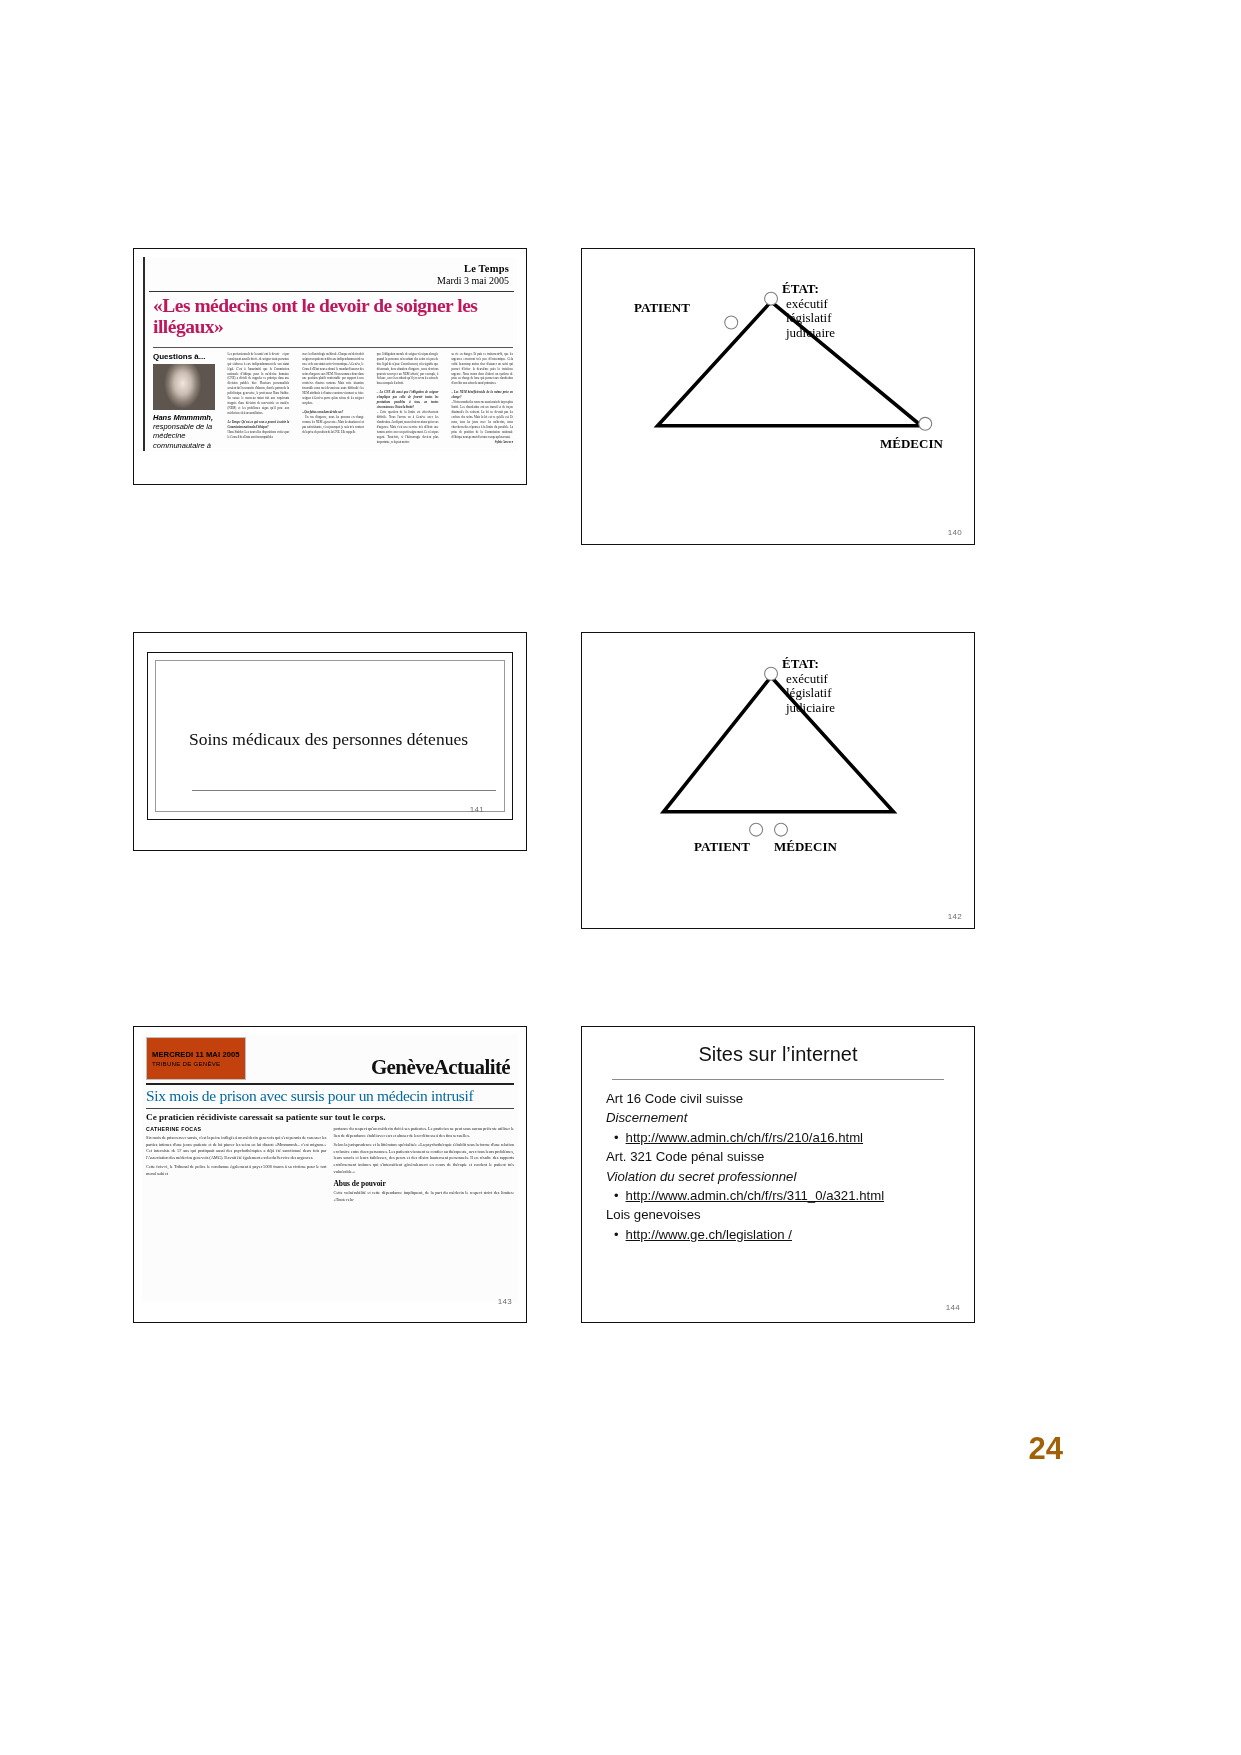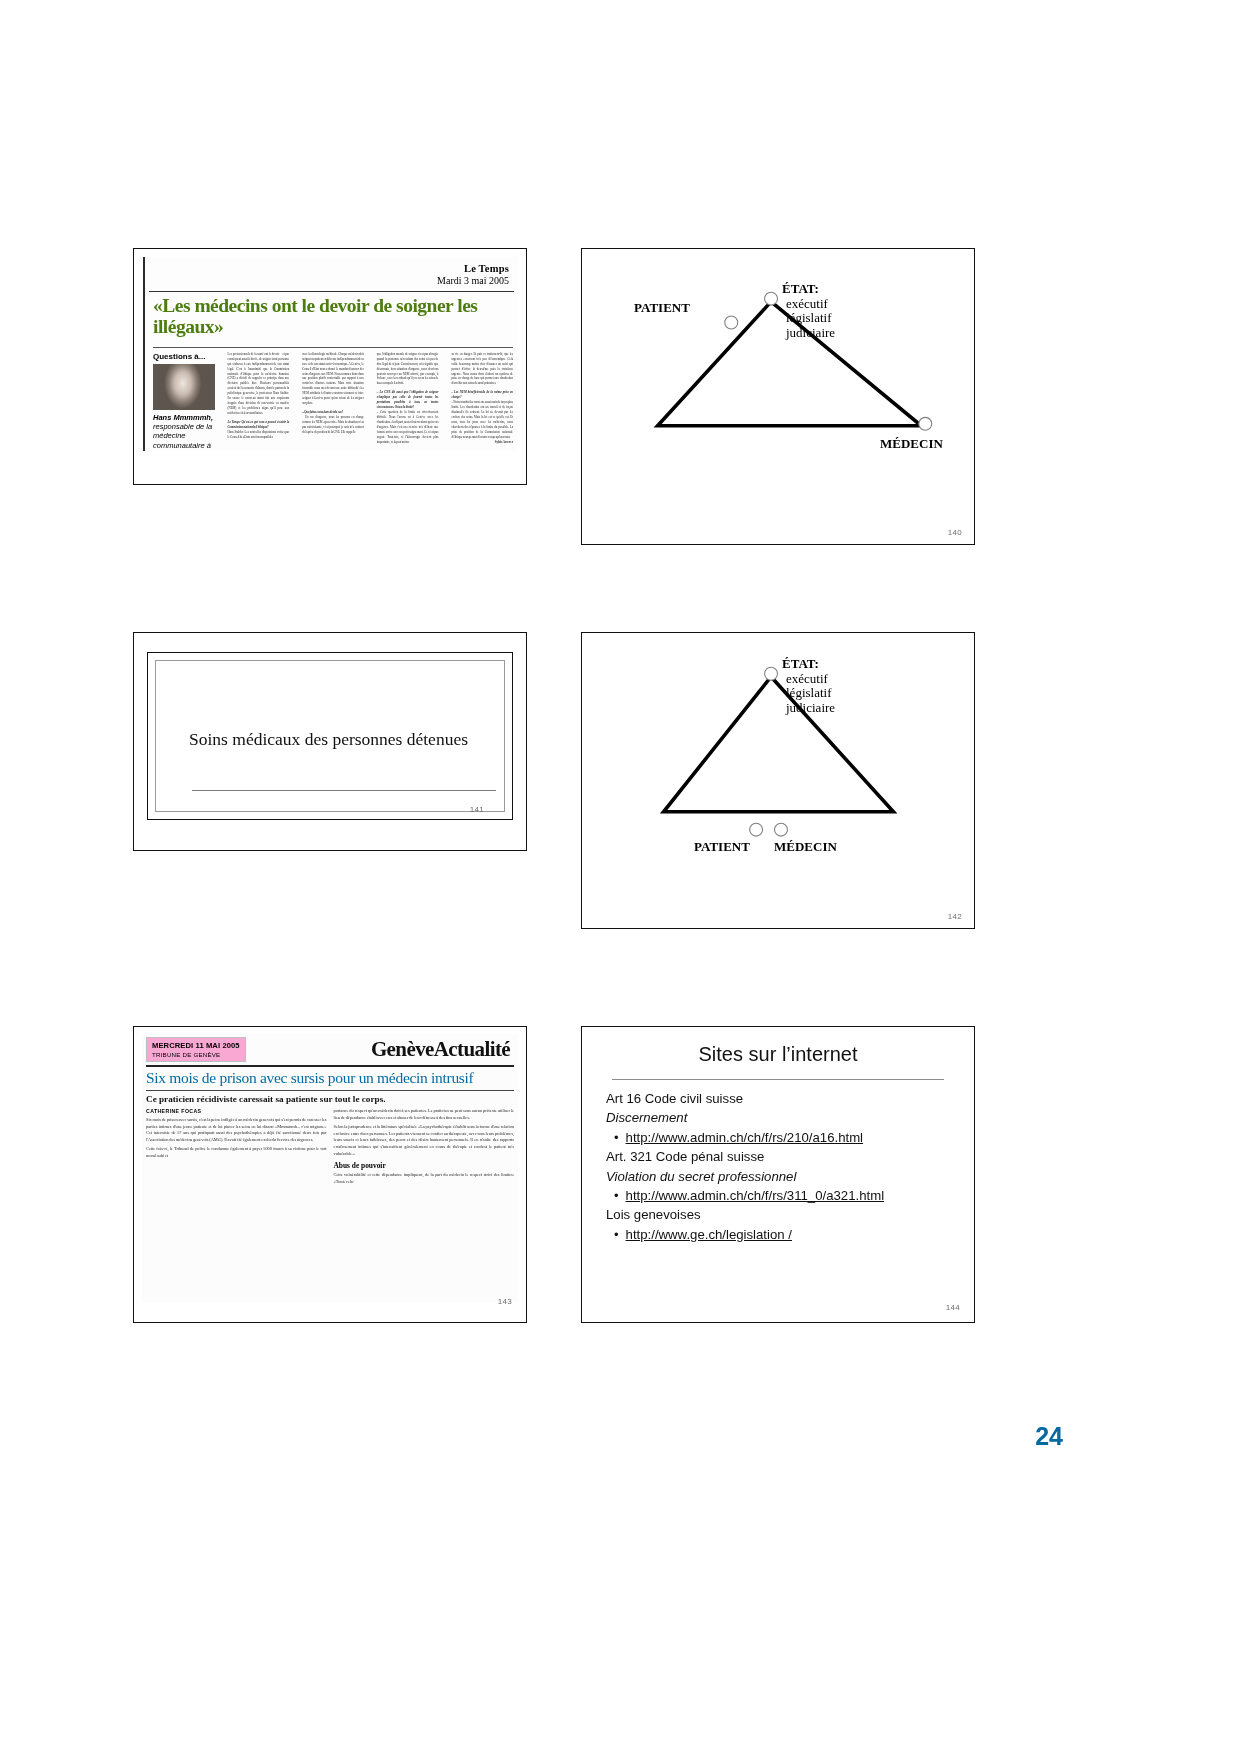--- a/index.html
+++ b/index.html
@@ -52,21 +52,21 @@
     font-family:"Liberation Serif",serif;
   }
   .news1 .masthead .mh1{font-weight:bold;font-size:10.5px;letter-spacing:.2px;}
   .news1 .masthead .mh2{font-size:10px;margin-top:1px;}
   .news1 .rule{height:1.1px;background:#333;margin:5px 3px 0 0;}
   .news1 h1{
     margin:4px 4px 10px 4px;
     font-size:19.5px;
     font-weight:bold;
     letter-spacing:-.5px;
-    color:#4d7c0f;
+    color:#be185d;
     line-height:1.05;
     font-family:"Liberation Serif",serif;
   }
   .news1 .rule2{height:.8px;background:#555;margin:3px 4px 4px 4px;}
   .news1 .cols{
     display:flex;gap:13px;padding:0 4px;
   }
   .news1 .col{flex:1;}
   .news1 .kicker{
     font-weight:bold;font-size:8px;margin-bottom:3px;
@@ -127,23 +127,23 @@
     height:1.4px;background:#7d7d7d;
   }
 
   
   .news2{
     position:absolute;left:8px;top:7px;right:8px;bottom:20px;
     overflow:hidden;background:#fcfcfc;
   }
   .n2head{display:flex;align-items:flex-end;gap:6px;padding:3px 4px 0 4px;}
   .n2date{
-    background:#f9a8d4;
+    background:#c2410c;
     border:1px solid #bfbfbf;
-    padding:3px 5px;
+    padding:12px 5px;
     font-family:"Liberation Sans",sans-serif;
   }
   .n2date .d1{font-weight:bold;font-size:7.6px;letter-spacing:.1px;}
   .n2date .d2{font-size:6.2px;letter-spacing:.2px;margin-top:1px;}
   .n2brand{
     margin-left:auto;
     font-family:"Liberation Serif",serif;
     font-size:21px;font-weight:bold;letter-spacing:-.6px;
     color:#111;padding-right:4px;
   }
@@ -188,23 +188,23 @@
     font-size:13.2px;color:#111;
     line-height:1.47;
   }
   .s144-body .it{font-style:italic;}
   .s144-body .bullet{display:flex;gap:7px;padding-left:8px;}
   .s144-body .bullet .dot{font-size:13px;line-height:1.47;}
   .s144-body .lnk{text-decoration:underline;}
 
   
   .pagenum{
-    position:absolute;right:178px;bottom:304px;
-    font-family:"Liberation Sans",sans-serif;
-    font-size:25px;font-weight:bold;color:#0369a1;
+    position:absolute;right:178px;bottom:288px;
+    font-family:"Liberation Sans",sans-serif;
+    font-size:31px;font-weight:bold;color:#a16207;
   }
 </style>
 </head>
 <body>
 
 <div class="page">
 
   <div class="slide" id="slide-139">
     <div class="news1">
       <div class="masthead">

